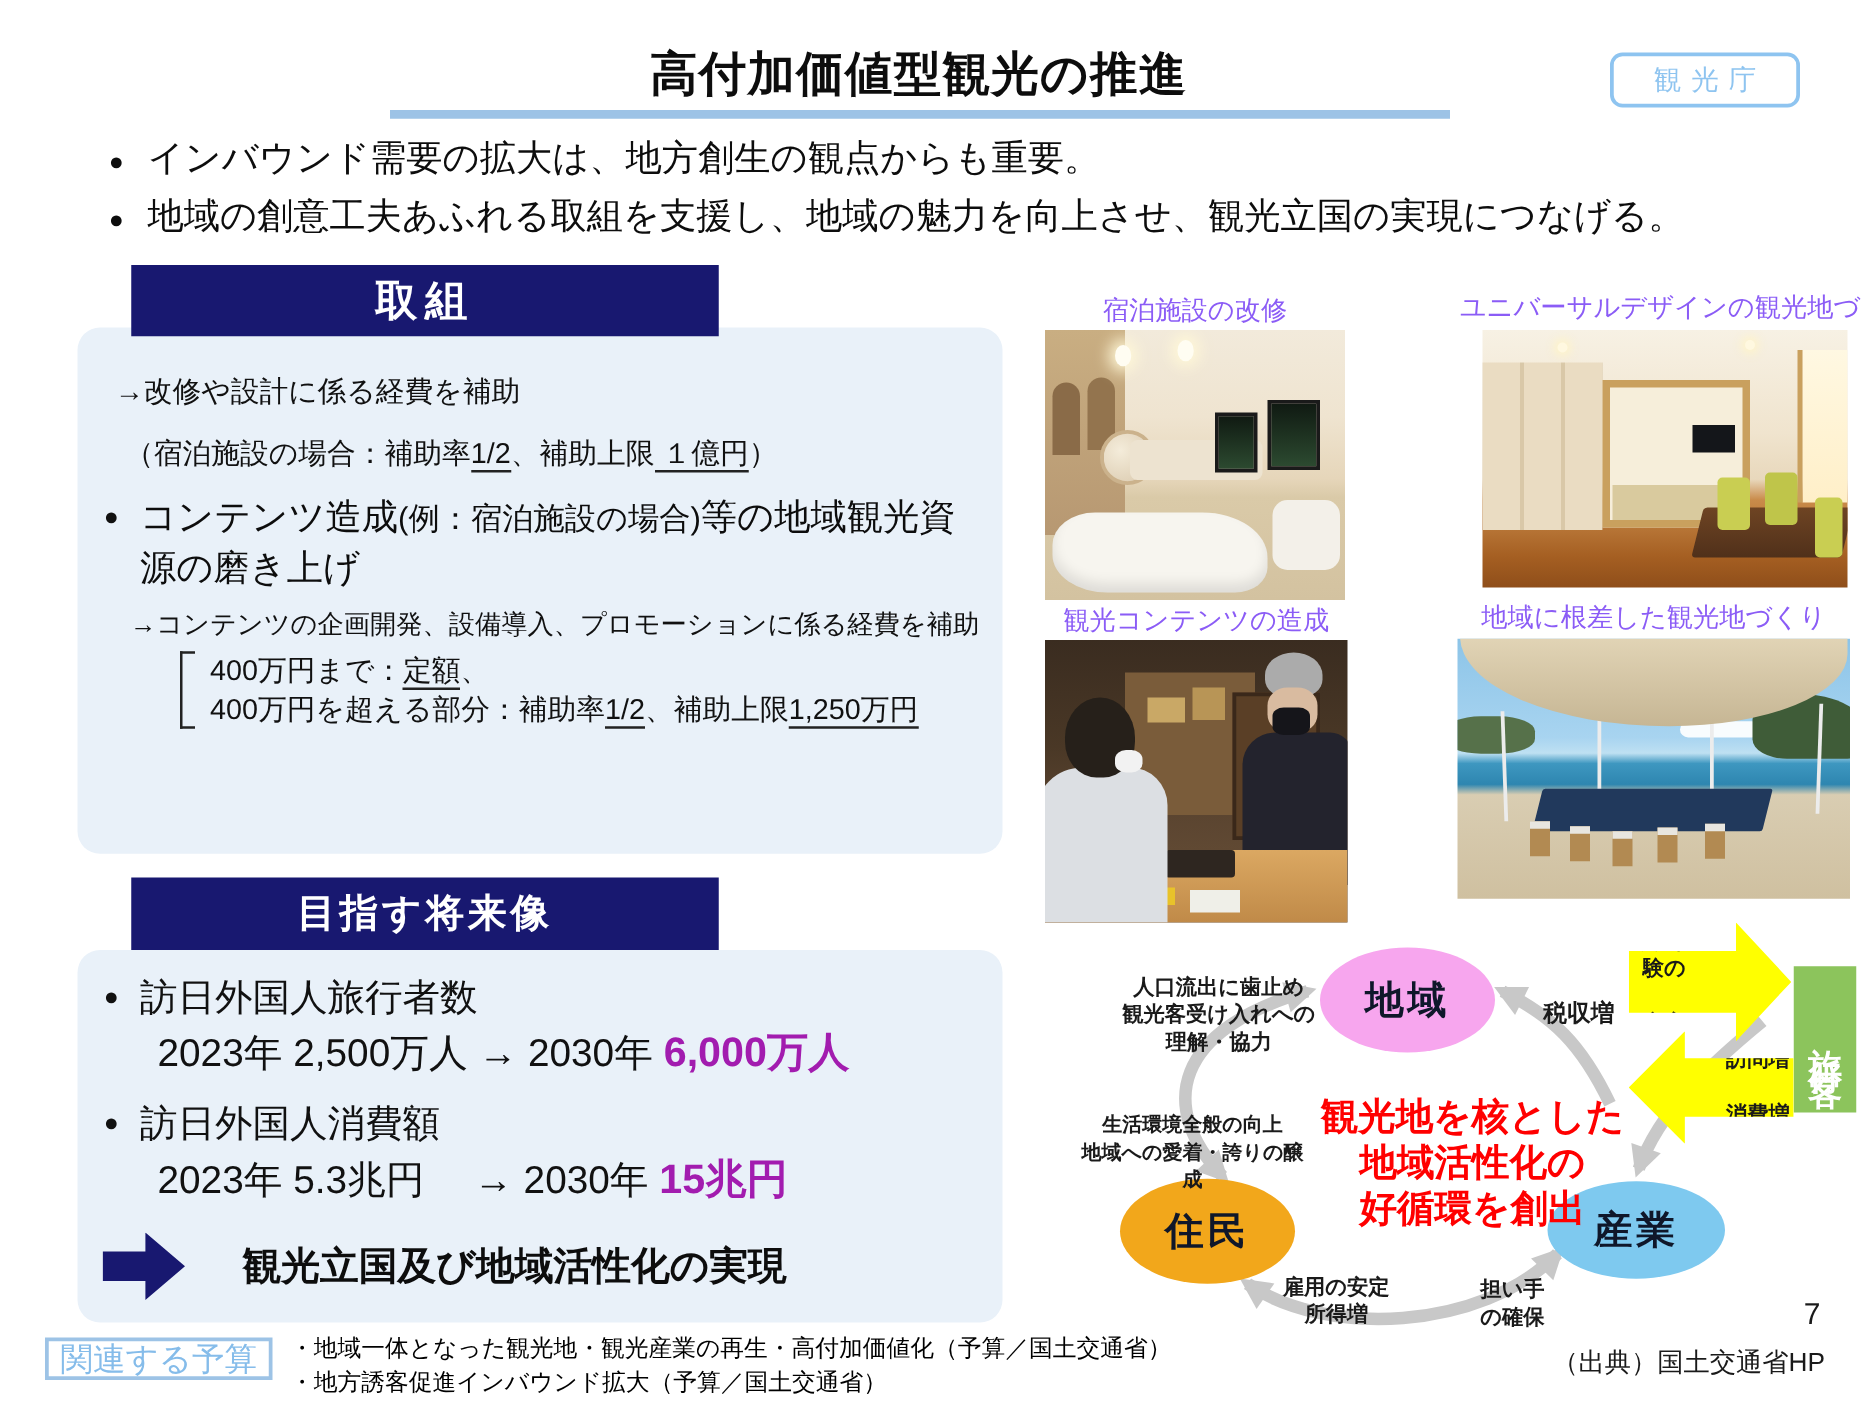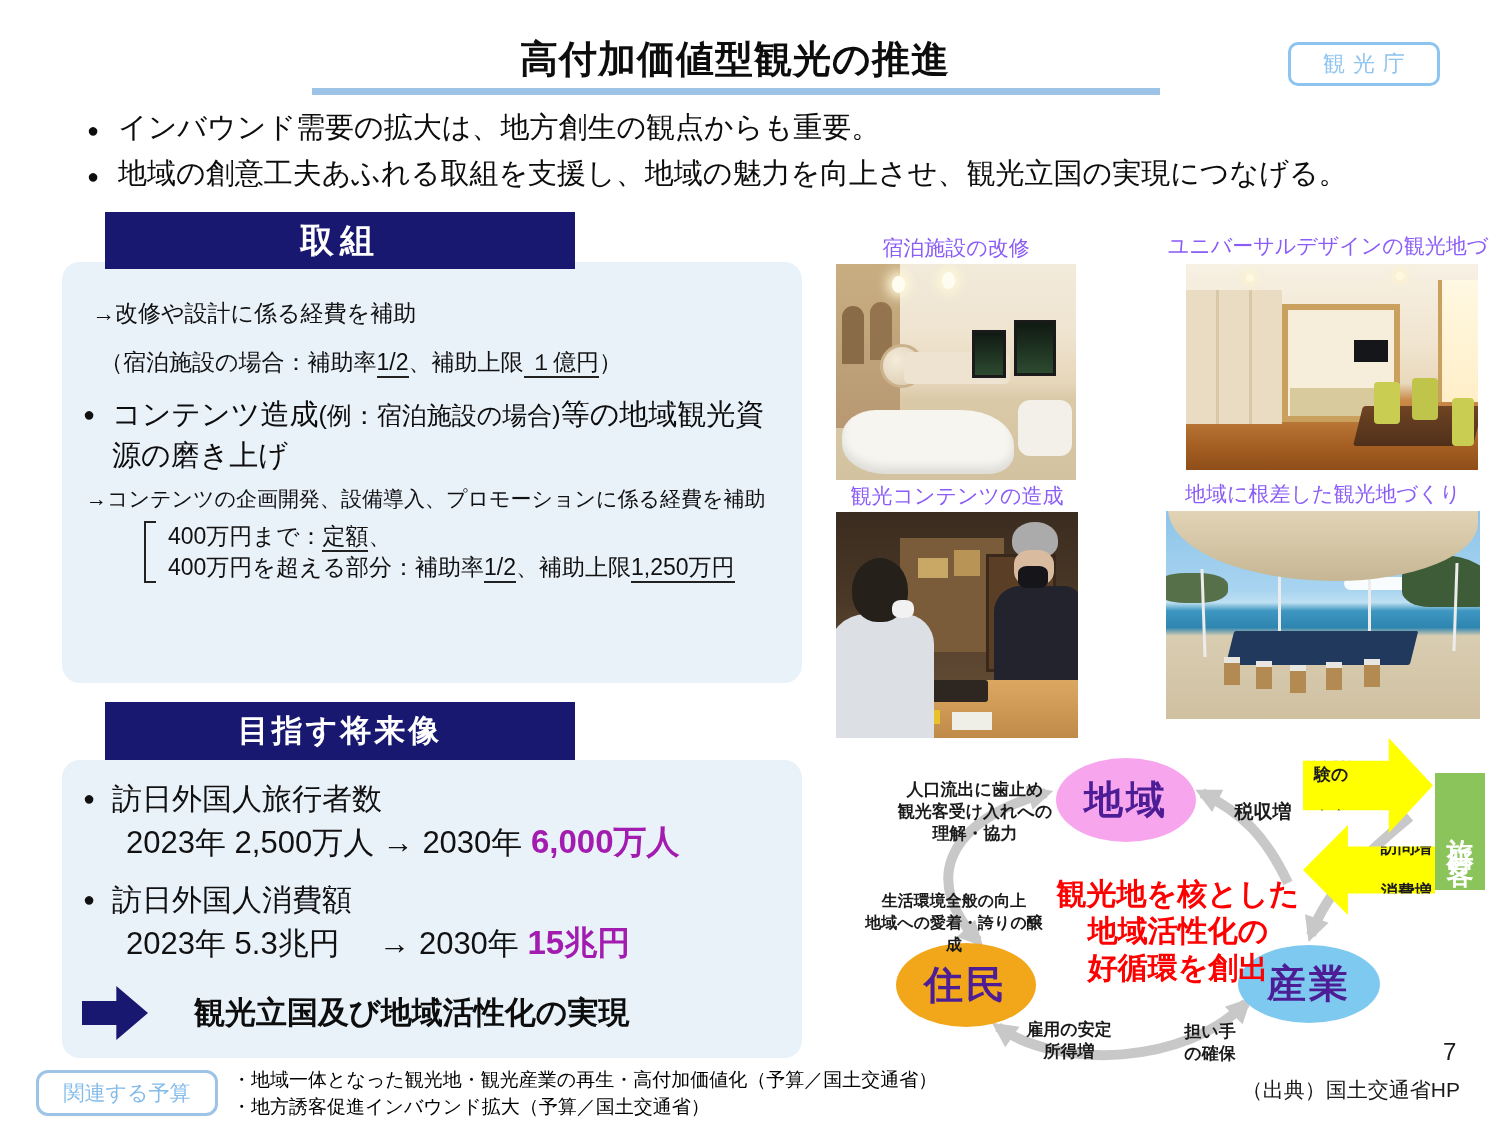--- a/index.html
+++ b/index.html
@@ -30,21 +30,21 @@
   #hdr-initiatives { left:105px; top:212px; width:470px; height:57px; font-size:34px; letter-spacing:6px; }
   #hdr-future { left:105px; top:702px; width:470px; height:58px; font-size:31px; letter-spacing:3px; }
 
   .panel-content { padding:26px 14px 0 16px; }
   .brow { display:flex; align-items:flex-start; gap:12px; }
   .brow .bdot { line-height:40px; }
   .btxt { font-size:29px; line-height:40px; color:#0d0d0d; }
   .paren { font-size:25px; }
   .note1 { font-size:23px; margin:10px 0 16px 14px; }
   .cond1 { font-size:23px; margin:18px 0 0 22px; }
-  .note2 { font-size:21px; margin:10px 0 0 8px; }
+  .note2 { font-size:21px; margin:10px 0 0 26px; }
   .u { border-bottom:2px solid #222; padding-bottom:1px;margin-top:41px; }
   .bracket-block { display:flex; margin:8px 0 0 66px; align-items:stretch; }
   .bracket { width:12px; border:2px solid #222; border-right:none; margin-right:12px; }
   .bracket-lines { font-size:23px; line-height:31px; }
 
   
   .panel-content2 { padding:18px 14px 0 16px; }
   .ftitle { font-size:30px; line-height:42px; }
   .fline { font-size:31px; line-height:44px; margin-left:48px; }
   .fred { color:#a21caf; font-weight:bold; font-size:33px; }
@@ -117,21 +117,21 @@
   .p4-canopy { left:2px; top:-8px; width:310px; height:78px;
     background:linear-gradient(180deg,#E4D7B9,#C6B694); border-radius:0 0 46% 54% / 0 0 58px 72px; }
   .p4-pole { width:3px; height:88px; background:#ECECEC; }
   .p4-table { left:64px; top:120px; width:184px; height:34px; background:#21395C; border-radius:2px; transform:skewX(-14deg); }
   .p4-chair { width:16px; height:28px; background:#B28A52; border-top:6px solid #E8E6E0; }
 
   
   #diagram { position:absolute; left:850px; top:735px; width:650px; height:335px; }
   #diagram .connectors { position:absolute; left:0; top:0; }
   .node { position:absolute; border-radius:50%; display:flex; align-items:center; justify-content:center;
-    color:#4c1d95; font-weight:bold; font-size:39px; letter-spacing:3px; }
+    color:#0f172a; font-weight:bold; font-size:31px; letter-spacing:3px; }
   #node-region { left:206px; top:23px; width:140px; height:84px; background:#F7A6EE; }
   #node-residents { left:46px; top:208px; width:140px; height:84px; background:#F2A71B; }
   #node-industry { left:388px; top:210px; width:142px; height:78px; background:#7EC9EF; }
   .traveler-box { position:absolute; left:585px; top:38px; width:50px; height:117px; background:#8CC45C;
     color:#fff; font-weight:bold; font-size:27px; display:flex; align-items:center; justify-content:center;
     writing-mode:vertical-rl; text-orientation:upright; letter-spacing:10px; }
   .yarrow { position:absolute; background:#FFFF00; color:#1a1a1a; font-weight:bold; font-size:17px;
     line-height:22px; text-align:center; display:flex; align-items:center; }
   #arrow-experience { left:453px; top:3px; width:130px; height:95px;
     clip-path:polygon(0 24%,66% 24%,66% 0,100% 50%,66% 100%,66% 76%,0 76%); }
@@ -142,22 +142,22 @@
   .dlbl { position:absolute; font-weight:bold; color:#1a1a1a; text-align:center; font-size:17px; line-height:22px; }
   #lbl-population { left:35px; top:44px; width:180px; }
   #lbl-tax { left:358px; top:66px; width:110px; font-size:19px; }
   #lbl-life { left:8px; top:155px; width:192px; font-size:16px; }
   #lbl-employment { left:163px; top:284px; width:112px; }
   #lbl-bearer { left:315px; top:286px; width:90px; }
   #center-red { position:absolute; left:163px; top:140px; width:330px; text-align:center;
     color:#FF0000; font-weight:bold; font-size:30px; line-height:37px; }
 
   
-  .budget-badge { position:absolute; left:36px; top:1070px; width:182px; height:46px;
-    border:3px solid #9DC3E6; border-radius:12px; color:#85BCEA; font-size:21px;
+  .budget-badge { position:absolute; left:36px; top:1070px; width:182px; height:34px;
+    border:3px solid #9DC3E6; border-radius:0; color:#85BCEA; font-size:26px;
     display:flex; align-items:center; justify-content:center; }
   .budget-lines { position:absolute; left:232px; top:1066px; font-size:19px; line-height:27px; color:#000; }
   .source { position:absolute; left:1040px; top:1076px; width:420px; text-align:right; font-size:21px; color:#1a1a1a; }
   .page-num { position:absolute; left:1443px; top:1038px; font-size:24px; color:#1a1a1a; }
 </style>
 </head>
 <body>
 
 <div id="canvas">
 

